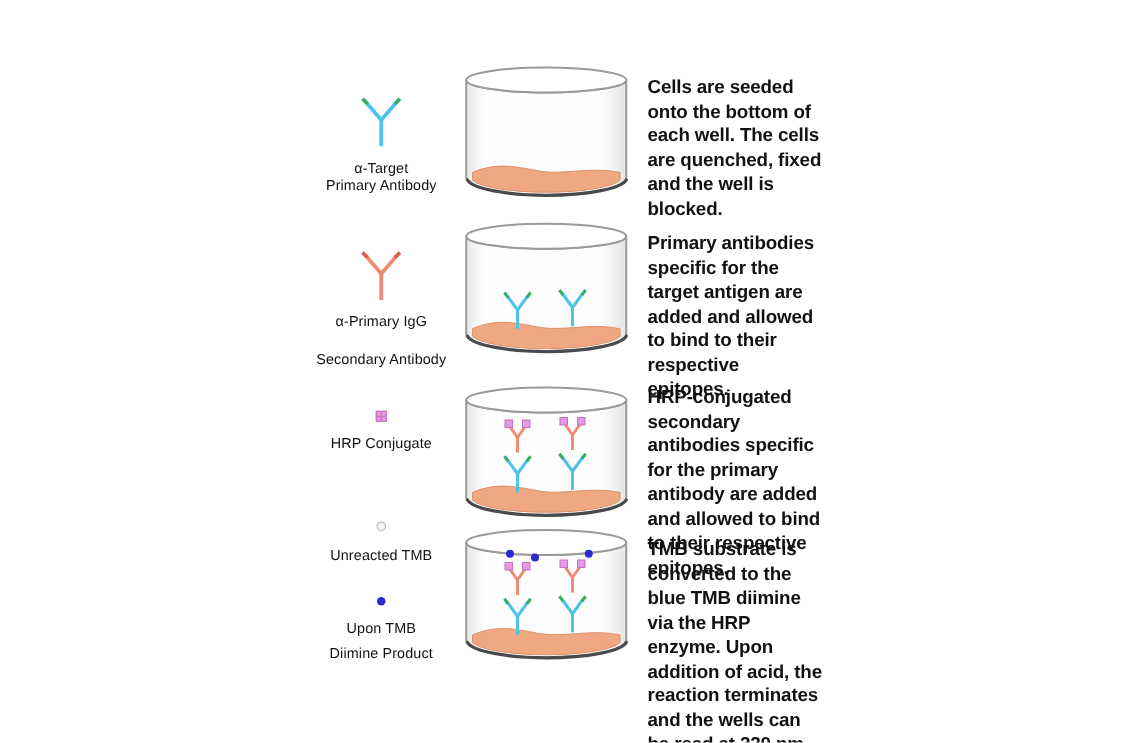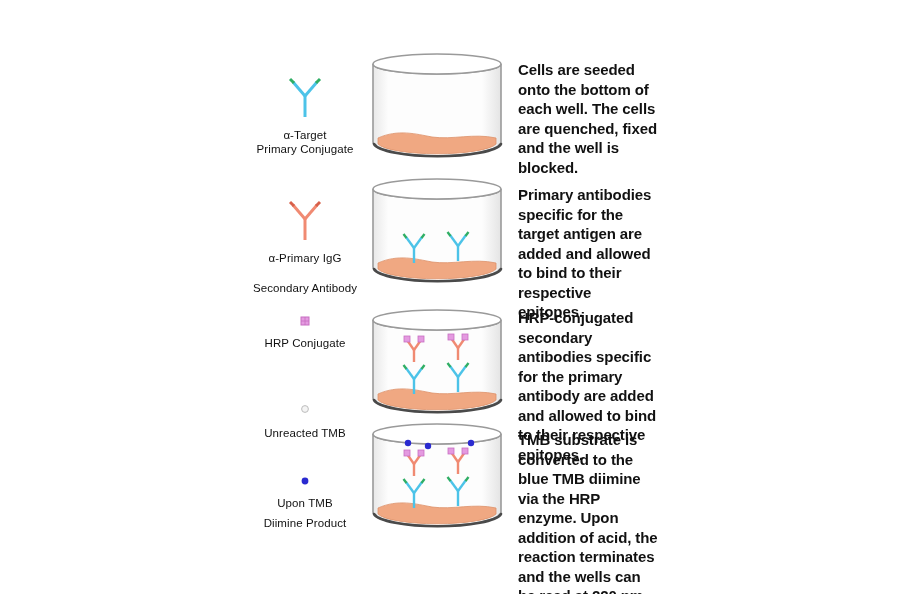--- a/index.html
+++ b/index.html
@@ -79,21 +79,21 @@
       <div class="legend-art">
         <svg width="46" height="46" viewBox="0 0 46 46">
           <line x1="23" y1="20" x2="23" y2="42" stroke="#4cc3e8" stroke-width="3"></line>
           <line x1="23" y1="21" x2="11" y2="7" stroke="#4cc3e8" stroke-width="3"></line>
           <line x1="23" y1="21" x2="35" y2="7" stroke="#4cc3e8" stroke-width="3"></line>
           <line x1="12" y1="8" x2="8" y2="4" stroke="#2fae64" stroke-width="3"></line>
           <line x1="34" y1="8" x2="38" y2="4" stroke="#2fae64" stroke-width="3"></line>
         </svg>
       </div>
       <div class="legend-label">α-Target</div>
-      <div class="legend-label" style="margin-top:0">Primary Conjugate</div>
+      <div class="legend-label" style="margin-top:0">Primary Antibody</div>
     </div>
 
     <div class="well-wrap">
       <svg width="135" height="100" viewBox="0 0 135 100">
         <defs>
           <linearGradient id="glass1" x1="0" y1="0" x2="1" y2="0">
             <stop offset="0%" stop-color="#e8e8e8"></stop>
             <stop offset="12%" stop-color="#fdfdfd"></stop>
             <stop offset="85%" stop-color="#fdfdfd"></stop>
             <stop offset="100%" stop-color="#e4e4e4"></stop>
@@ -154,21 +154,21 @@
           <line x1="95.5" y1="51" x2="98.5" y2="47" stroke="#2fae64" stroke-width="2.4"></line>
         </g>
       </svg>
     </div>
 
     <div class="desc">Primary antibodies specific for the target antigen are added and allowed to bind to their respective epitopes.</div>
   </div>
 
   <div class="row" style="top:308px;">
 
-    <div class="legend" style="top:0px;">
+    <div class="legend" style="top:12px;">
       <div class="legend-art" style="height:26px">
         <svg width="16" height="16" viewBox="0 0 16 16">
           <rect x="4" y="4" width="8" height="8" fill="#e49ae0" stroke="#c76fc2" stroke-width="1"></rect>
           <line x1="8" y1="4" x2="8" y2="12" stroke="#c76fc2" stroke-width="0.8"></line>
           <line x1="4" y1="8" x2="12" y2="8" stroke="#c76fc2" stroke-width="0.8"></line>
         </svg>
       </div>
       <div class="legend-label">HRP Conjugate</div>
 
       <div class="legend-art" style="height:30px;margin-top:44px;">

